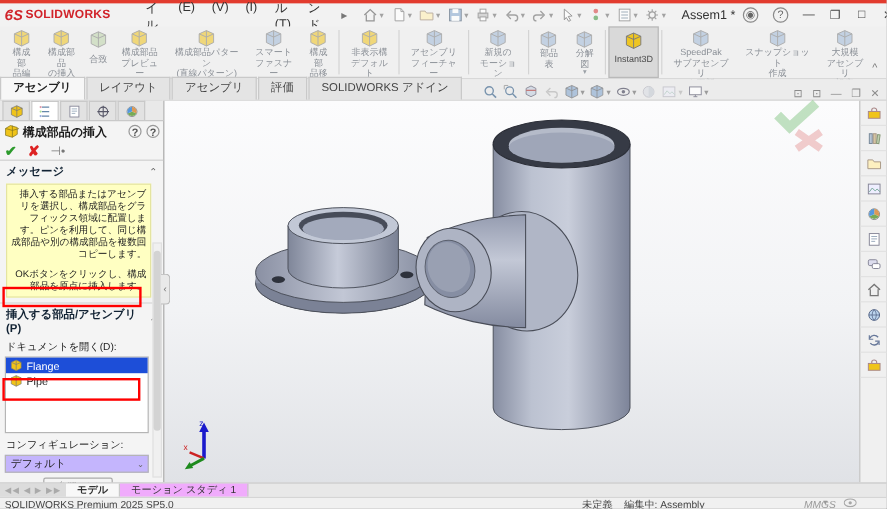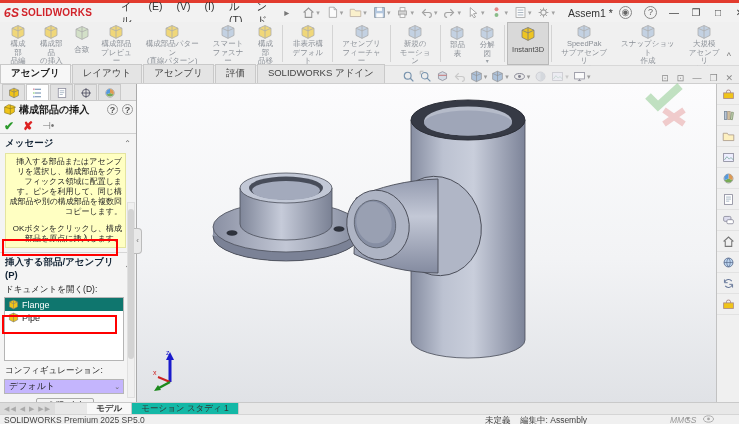--- a/index.html
+++ b/index.html
@@ -55,41 +55,41 @@
   #pmok .pin{color:#777;font-size:10px;}
   .sechdr{display:flex;align-items:center;padding:3px 5px 2px 5px;font-size:9.5px;font-weight:bold;color:#123;}
   .sechdr .chev{margin-left:auto;color:#666;font-weight:normal;font-size:8px;}
   .secdiv{border-top:1px solid #d6d6d6;margin-top:2px;}
   #msgbox{margin:1px 10px 4px 5px;background:#ffffc2;border:1px solid #e4e4a0;padding:3px 3px;font-size:8px;line-height:1.25;color:#222;text-align:right;}
   #msgbox p{margin:0 0 7px 0;}
   #msgbox p:last-child{margin:0;}
   .plabel{font-size:8.5px;padding:2px 5px 1px 5px;color:#222;}
   #doclist{margin:0 12px 0 4px;background:#fff;border:1px solid #b5b5b5;height:64px;font-size:9px;}
   .docitem{display:flex;align-items:center;height:13px;padding-left:3px;color:#222;}
-  .docitem.selected{background:#0f766e;color:#fff;}
+  .docitem.selected{background:#1d4ed8;color:#fff;}
   .docitem .picon{margin-right:3px;display:flex;}
   #configcombo{margin:1px 12px 0 4px;background:#c4b5fd;border:1px solid #b5b5b5;height:15px;display:flex;align-items:center;font-size:9px;padding-left:4px;}
   #configcombo .cc-arrow{margin-left:auto;color:#666;font-size:7px;padding-right:3px;}
   #browsebtn{margin:4px auto 0 36px;width:58px;height:13px;border:1px solid #aaa;background:#f4f4f4;border-radius:2px;font-size:8.5px;text-align:center;line-height:12px;color:#222;}
   #pmscroll{position:absolute;right:1px;top:118px;width:8px;height:196px;background:#f0f0f0;border:1px solid #e0e0e0;}
   #pmscroll .thumb{position:absolute;left:0;top:6px;width:6px;height:150px;background:#d3d3d3;border-radius:3px;margin:0 0 0 0;}
   #splitter-handle{position:absolute;left:134px;top:228px;width:8px;height:26px;background:#e9e9e9;border:1px solid #bbb;border-left:none;border-radius:0 4px 4px 0;color:#777;font-size:8px;line-height:24px;text-align:center;}
   
   #graphics{position:absolute;left:135px;top:84px;width:581px;height:318px;background:linear-gradient(180deg,#fcfcfd 0%,#f2f3f5 55%,#e0e2e6 100%);}
   #confirm-corner{position:absolute;right:24px;top:-4px;width:52px;height:50px;}
   
   .annot{position:absolute;border:2px solid #f00;pointer-events:none;}
   
   #taskpane{position:absolute;right:0;top:84px;width:23px;height:318px;background:#f0f0f0;border-left:1px solid #c2c2c2;}
   .tpbtn{width:22px;height:21px;display:flex;align-items:center;justify-content:center;border-bottom:1px solid #e2e2e2;}
   
   #bottomtabs{position:absolute;left:0;top:402px;width:739px;height:12px;background:#e8e8e8;border-top:1px solid #c9c9c9;display:flex;align-items:stretch;font-size:8.5px;}
   #navarrows{display:flex;align-items:center;color:#aaa;padding:0 4px;font-size:7px;letter-spacing:1px;background:#dcdcdc;}
-  .btab{padding:0 9px;display:flex;align-items:center;color:#333;border-right:1px solid #c9c9c9;background:#14b8a6;}
-  .btab.active{background:#f8f8f8;font-weight:bold;margin-left:32px;}
+  .btab{padding:0 9px;display:flex;align-items:center;color:#333;border-right:1px solid #c9c9c9;background:#f0abfc;}
+  .btab.active{background:#f8f8f8;font-weight:bold;}
   #statusbar{position:absolute;left:0;top:414px;width:739px;height:10px;background:#f0f0f0;border-top:1px solid #d5d5d5;display:flex;align-items:flex-start;font-size:8.5px;color:#444;}
   #sb-left{padding-left:4px;}
   #sb-undefined{position:absolute;left:485px;}
   #sb-editing{position:absolute;left:520px;}
   #sb-units{position:absolute;left:670px;color:#999;font-style:italic;}
   #sb-units-arrow{position:absolute;left:686px;color:#999;font-size:7px;}
   #sb-eye{position:absolute;left:703px;top:0px;opacity:.6;}
 </style>
 </head>
 <body>

